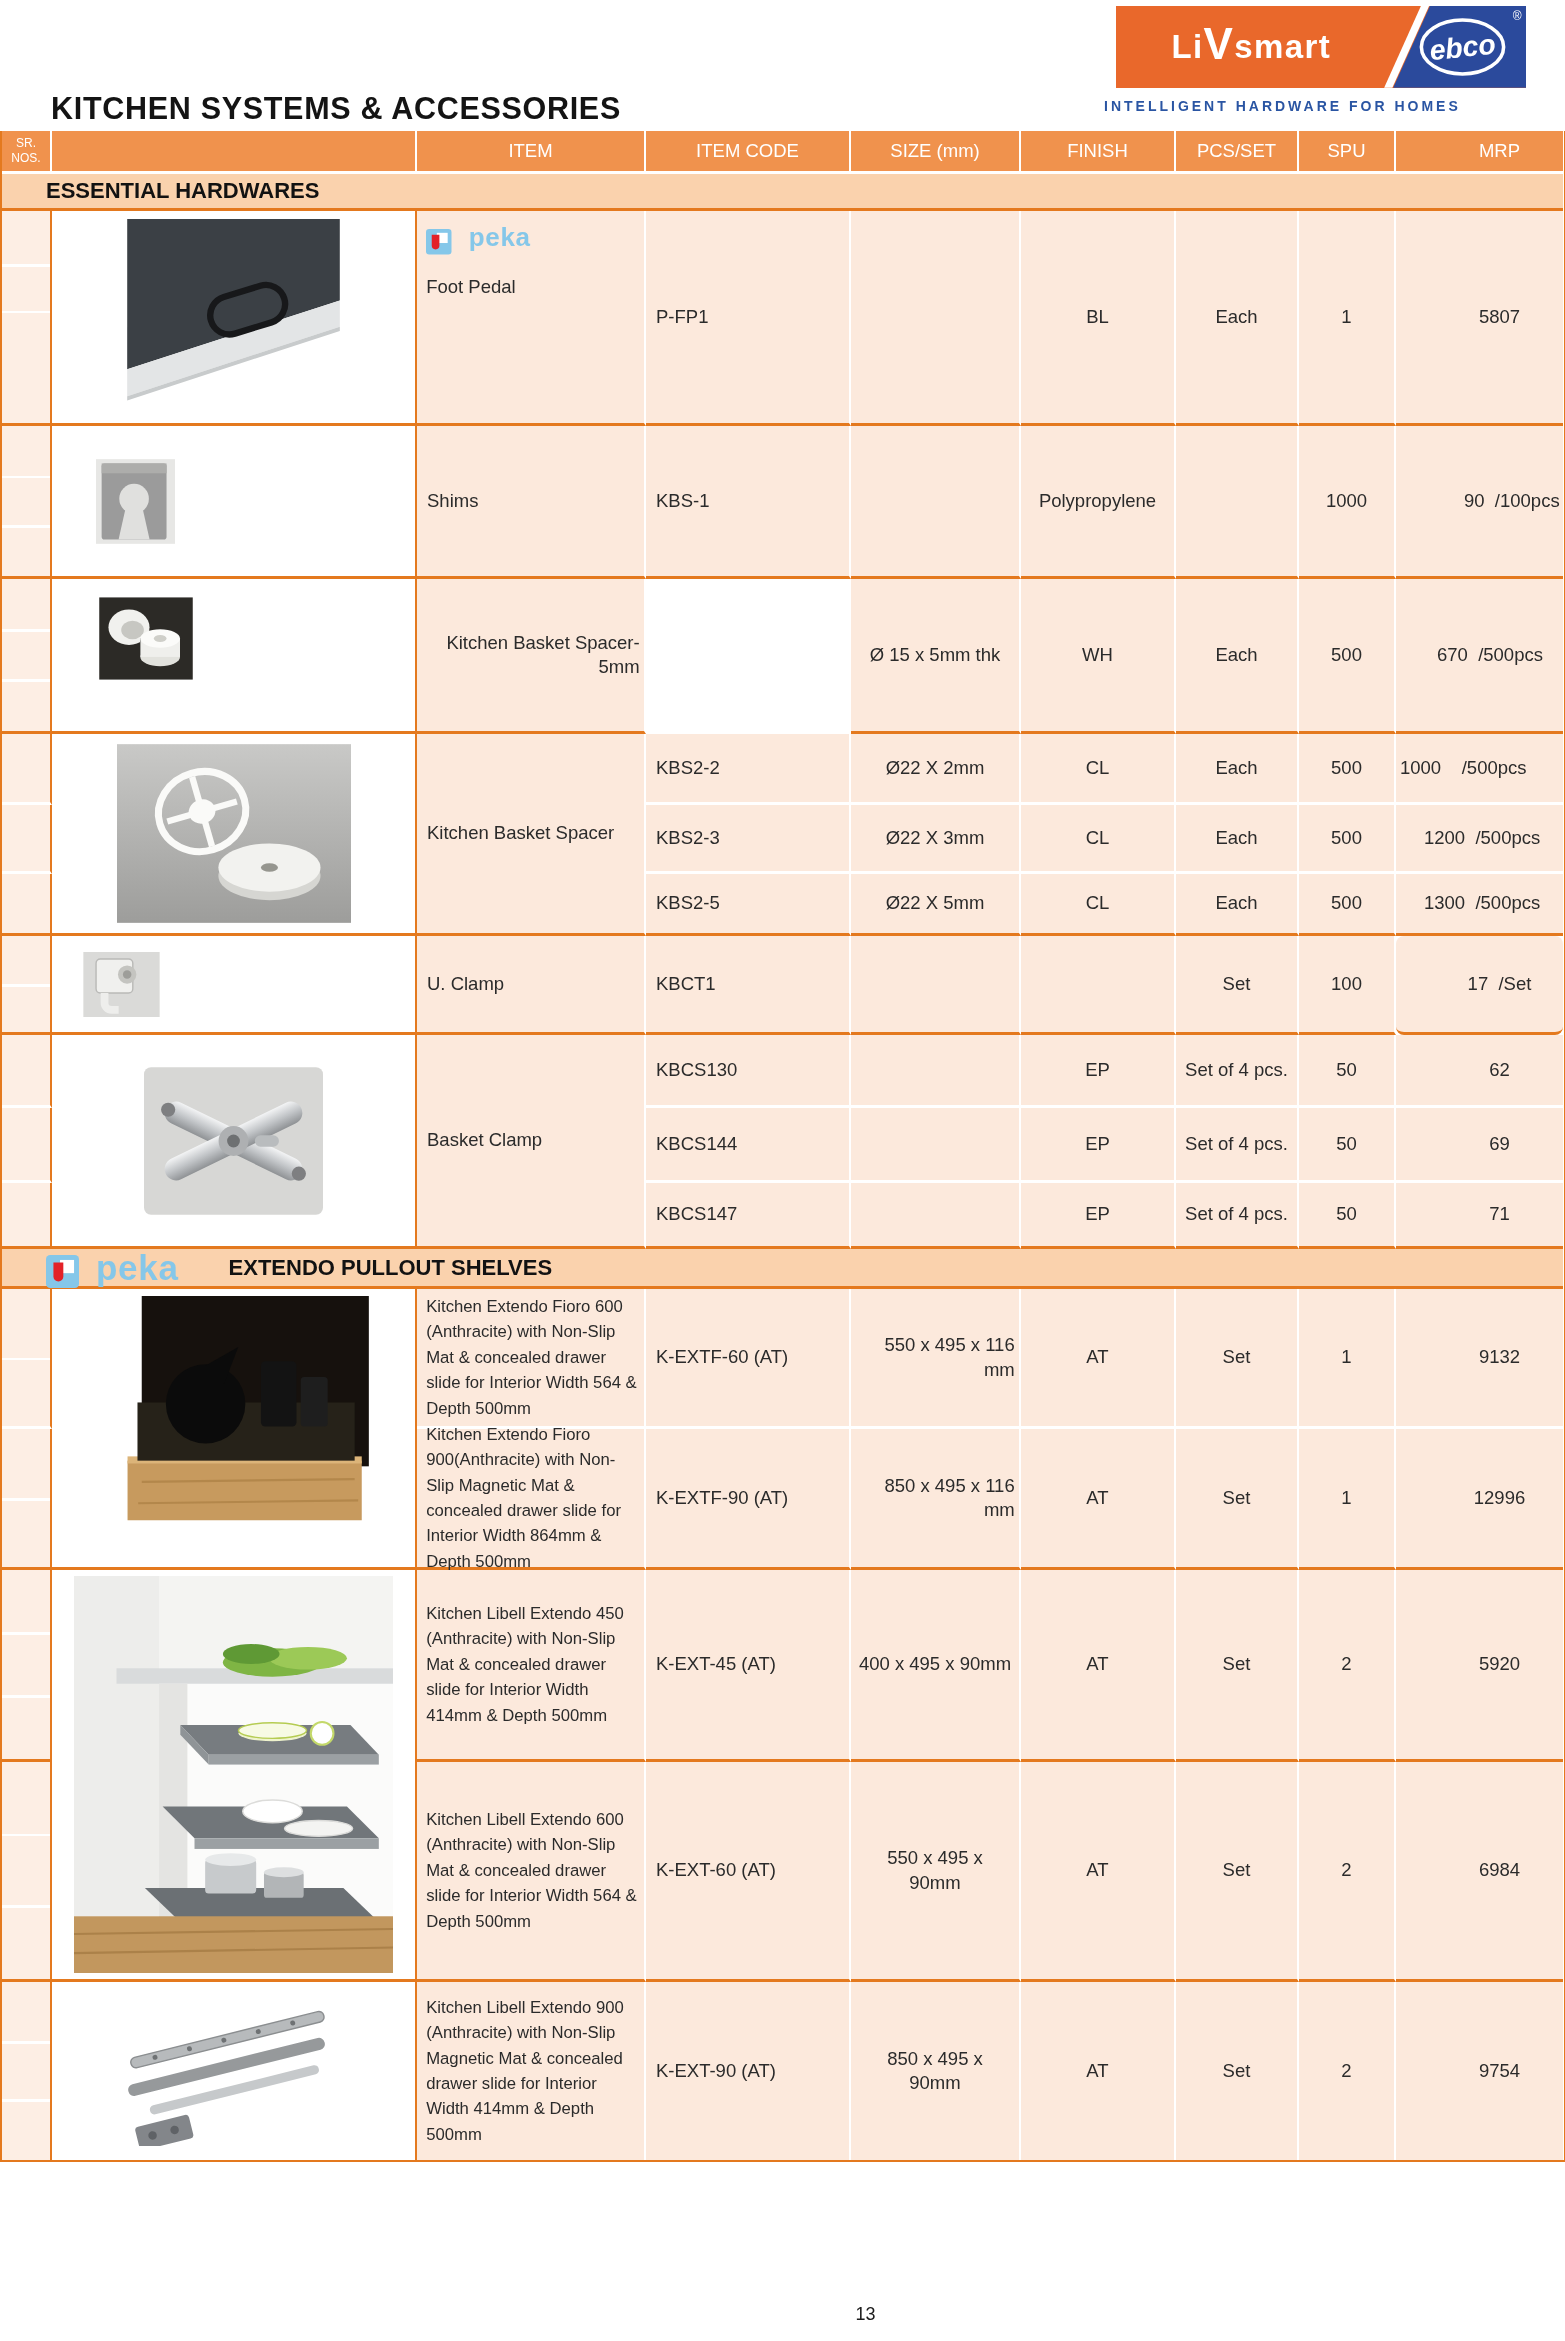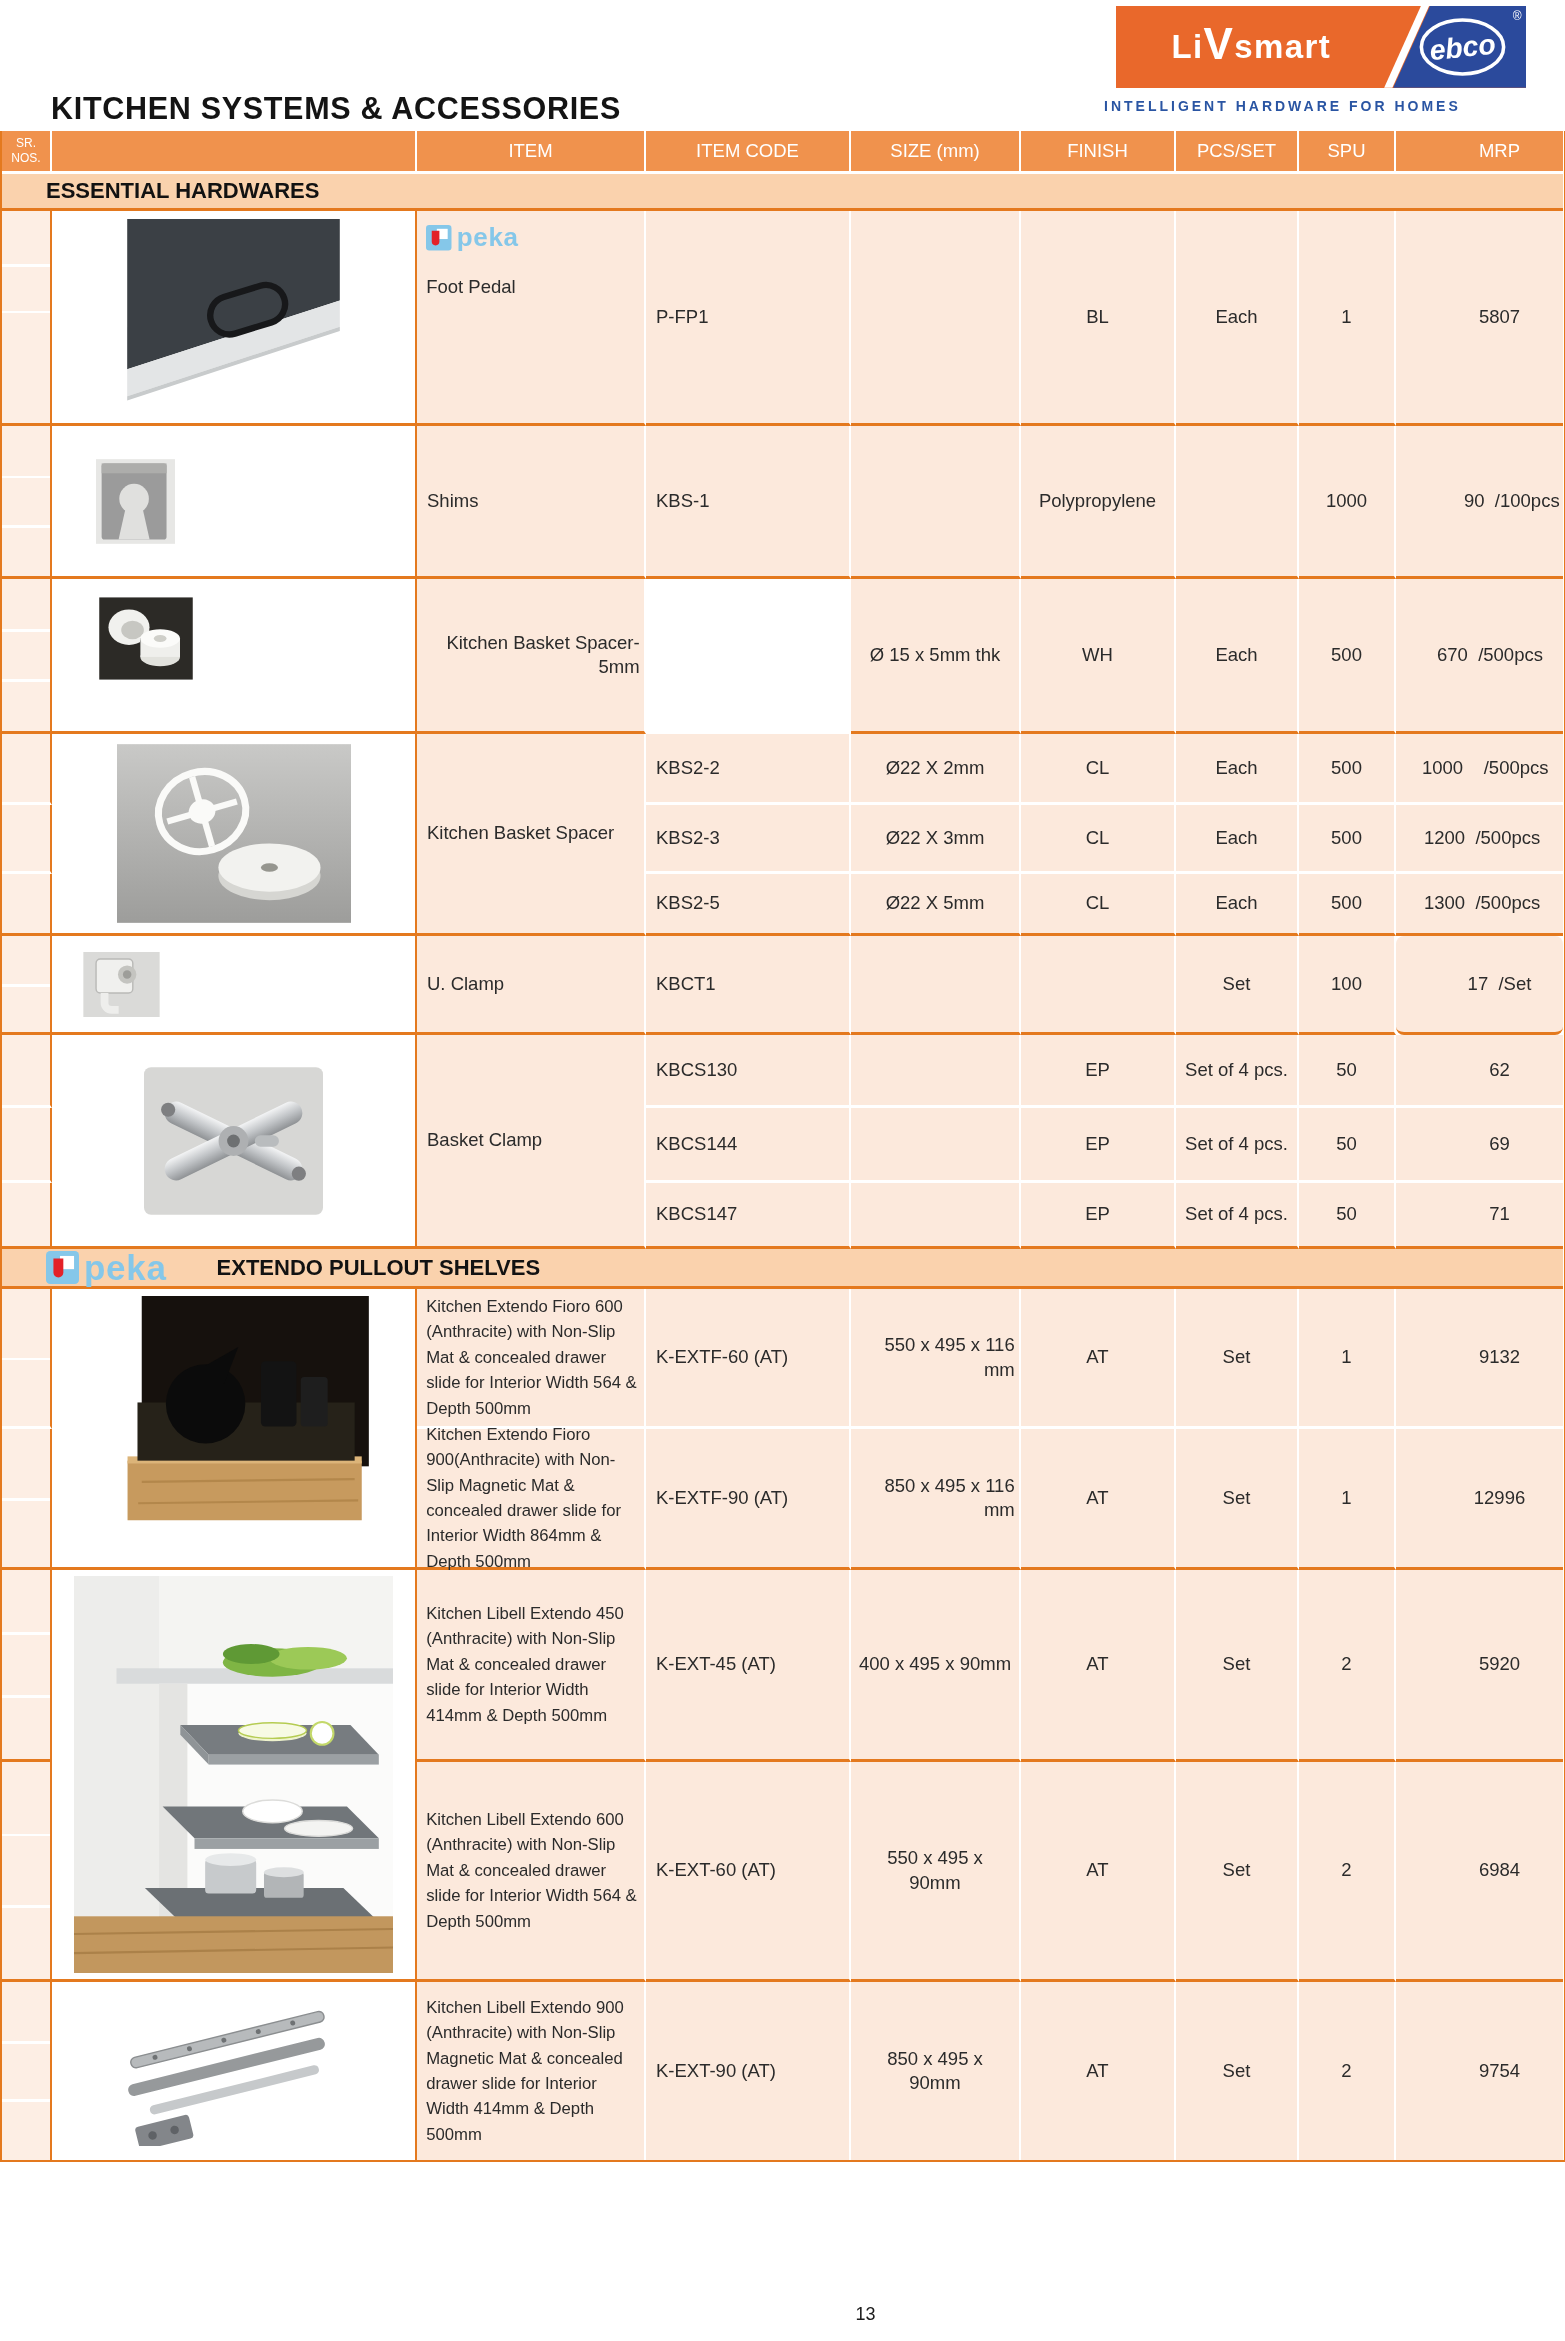--- a/index.html
+++ b/index.html
@@ -47,21 +47,21 @@
   .stack{flex-direction:column;align-items:flex-start;justify-content:flex-start;
          padding:10px 0 0 9.2px;gap:20px;}
   .mrpl{justify-content:flex-start;text-align:left;white-space:pre;}
   .pre{white-space:pre;border-radius:8px;}
   .band{grid-column:1/-1;background:#FAD2AD;display:flex;align-items:center;
         padding-left:44px;font-weight:700;font-size:22px;color:#121212;
         border-bottom:3.5px solid #E4791E;gap:50px;}
   .d{position:absolute;left:0;right:0;height:2.8px;background:#fff;}
 
   
-  .peka{display:flex;align-items:center;gap:5px;}
+  .peka{display:flex;align-items:flex-end;gap:17px;}
   .peka .ptxt{color:#85C7E9;font-weight:700;letter-spacing:0.7px;}
   .peka.sm .ptxt{font-size:26px;} .peka.lg .ptxt{font-size:35px;}
 </style>
 </head>
 <body>
 
 <div id="canvas">
 
   <div class="page-title">KITCHEN SYSTEMS &amp; ACCESSORIES</div>
 
@@ -194,21 +194,21 @@
         <ellipse cx="215" cy="174" rx="72" ry="34" fill="#f2f2ef"></ellipse>
         <ellipse cx="215" cy="174" rx="12" ry="6" fill="#96968f"></ellipse>
       </svg>
     </div>
     <div class="c left bo" style="grid-area:6/3/9/4">Kitchen Basket Spacer</div>
     <div class="c left bw" style="grid-area:6/4">KBS2-2</div>
     <div class="c bw" style="grid-area:6/5">Ø22 X 2mm</div>
     <div class="c bw" style="grid-area:6/6">CL</div>
     <div class="c bw" style="grid-area:6/7">Each</div>
     <div class="c bw" style="grid-area:6/8">500</div>
-    <div class="c bw last mrpl" style="grid-area:6/9;padding-left:26px">1000    /500pcs</div>
+    <div class="c bw last mrpl" style="grid-area:6/9;padding-left:4px">1000    /500pcs</div>
 
     <div class="c sr bw" style="grid-area:7/1"></div>
     <div class="c left bw" style="grid-area:7/4">KBS2-3</div>
     <div class="c bw" style="grid-area:7/5">Ø22 X 3mm</div>
     <div class="c bw" style="grid-area:7/6">CL</div>
     <div class="c bw" style="grid-area:7/7">Each</div>
     <div class="c bw" style="grid-area:7/8">500</div>
     <div class="c bw last mrpl" style="grid-area:7/9;padding-left:28px">1200  /500pcs</div>
 
     <div class="c sr bo" style="grid-area:8/1"></div>

